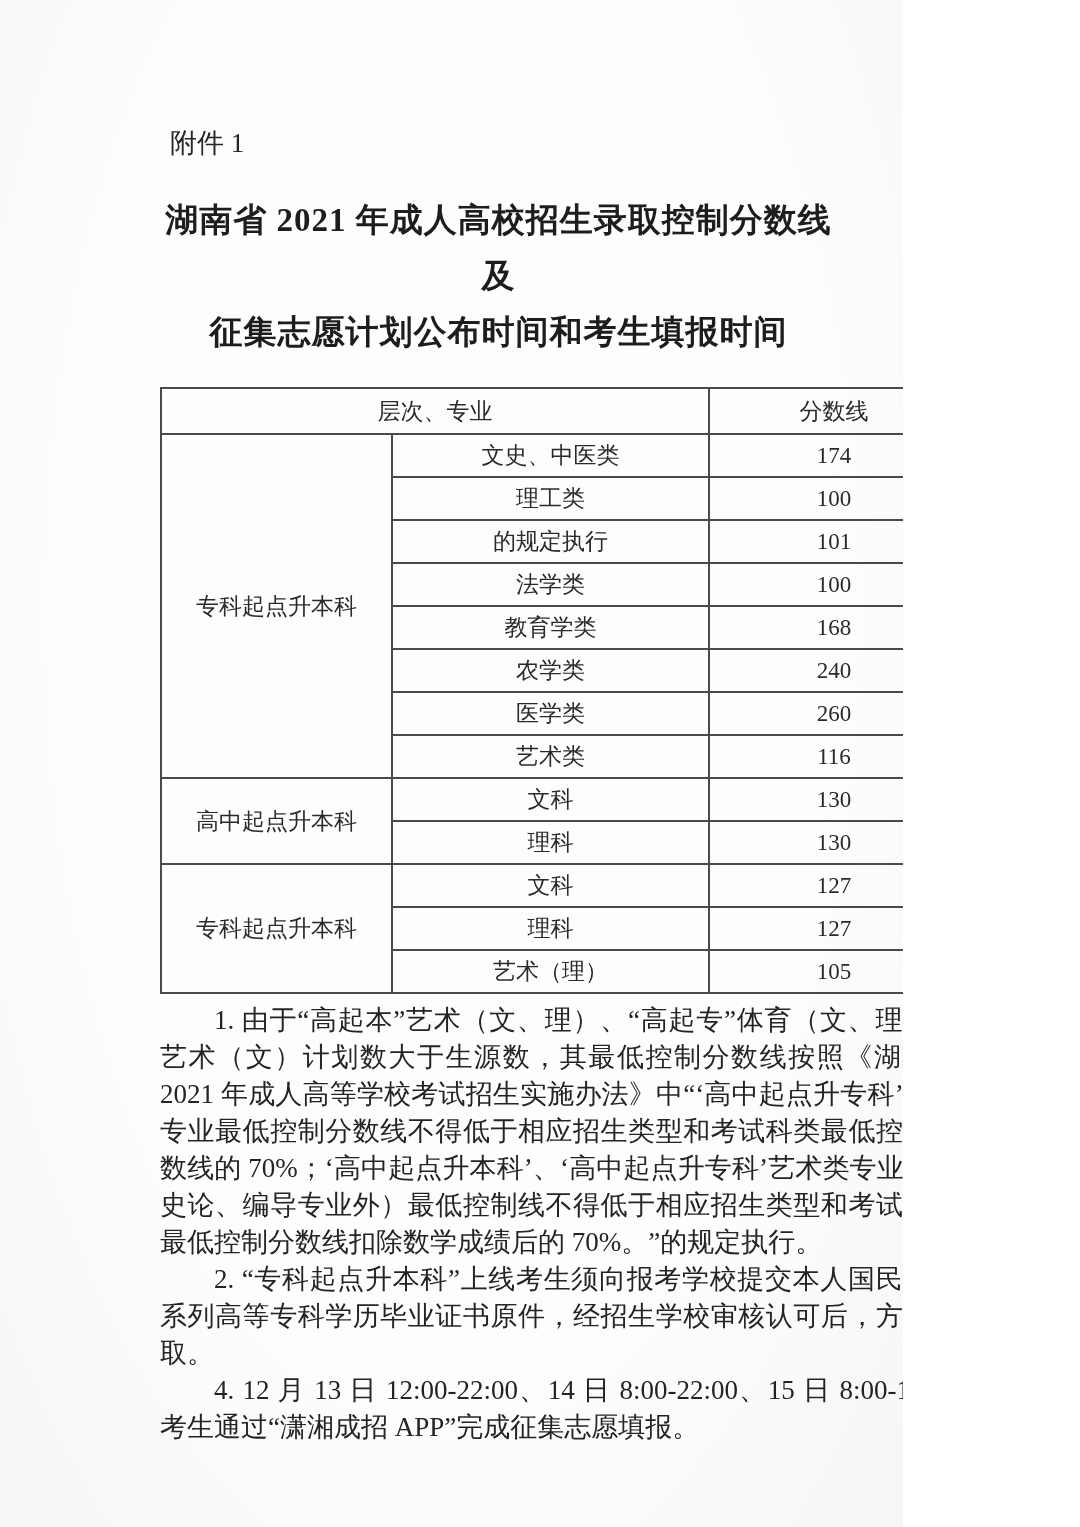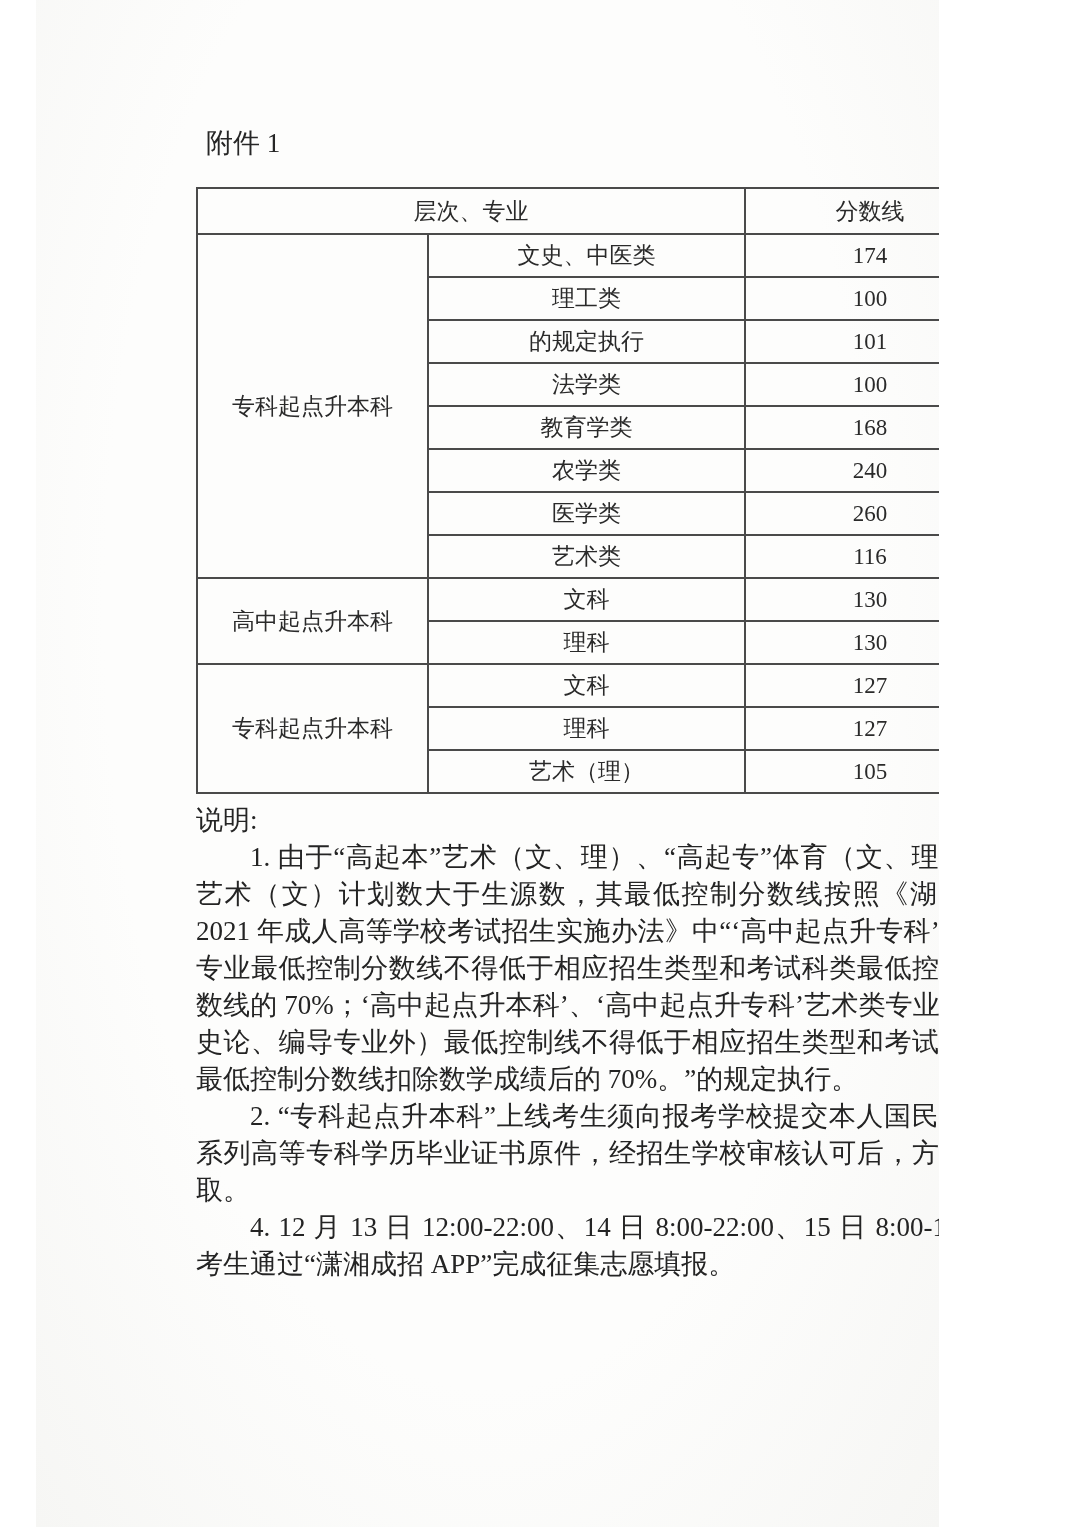--- a/index.html
+++ b/index.html
@@ -12,21 +12,20 @@
     width: 903px;
     height: 1527px;
     box-sizing: border-box;
     background:
       radial-gradient(ellipse at 50% 40%, #fdfdfc 60%, #f6f6f4 100%),
       #fbfbfa;
     color: #262626;
     font-family: "Liberation Serif", "DejaVu Serif", serif;
     padding: 126px 66px 0 160px;
     overflow: hidden;
-    margin-left: 36px;
   }
   .attachment-label {
     font-size: 27px;
     line-height: 34px;
     margin-left: 10px;
   }
   .doc-title {
     margin: 32px 0 0 0;
     font-size: 33px;
     line-height: 56px;
@@ -75,20 +74,24 @@
     text-indent: 2em;
   }
 </style>
 </head>
 <body>
 
 <div class="page">
 
   <div class="attachment-label">附件 1</div>
 
+  <h1 class="doc-title">
+    <div>湖南省 2021 年成人高校招生录取控制分数线及</div>
+    <div>征集志愿计划公布时间和考生填报时间</div>
+  </h1>
 
   <table class="score-table">
     <colgroup>
       <col class="c-level">
       <col class="c-cat">
       <col class="c-score">
     </colgroup>
     <thead>
       <tr>
         <th colspan="2">层次、专业</th>
@@ -150,19 +153,18 @@
         <td>127</td>
       </tr>
       <tr>
         <td>艺术（理）</td>
         <td>105</td>
       </tr>
     </tbody>
   </table>
 
   <div class="notes">
-    <p class="notes-label">说明:</p>
     <p class="note-item">1. 由于“高起本”艺术（文、理）、“高起专”体育（文、理）和艺术（文）计划数大于生源数，其最低控制分数线按照《湖南省 2021 年成人高等学校考试招生实施办法》中“‘高中起点升专科’体育专业最低控制分数线不得低于相应招生类型和考试科类最低控制分数线的 70%；‘高中起点升本科’、‘高中起点升专科’艺术类专业（除史论、编导专业外）最低控制线不得低于相应招生类型和考试科类最低控制分数线扣除数学成绩后的 70%。”的规定执行。</p>
     <p class="note-item">2. “专科起点升本科”上线考生须向报考学校提交本人国民教育系列高等专科学历毕业证书原件，经招生学校审核认可后，方可录取。</p>
     <p class="note-item">4. 12 月 13 日 12:00-22:00、14 日 8:00-22:00、15 日 8:00-18:55 考生通过“潇湘成招 APP”完成征集志愿填报。</p>
   </div>
 
 </div>
 
 </body></html>

